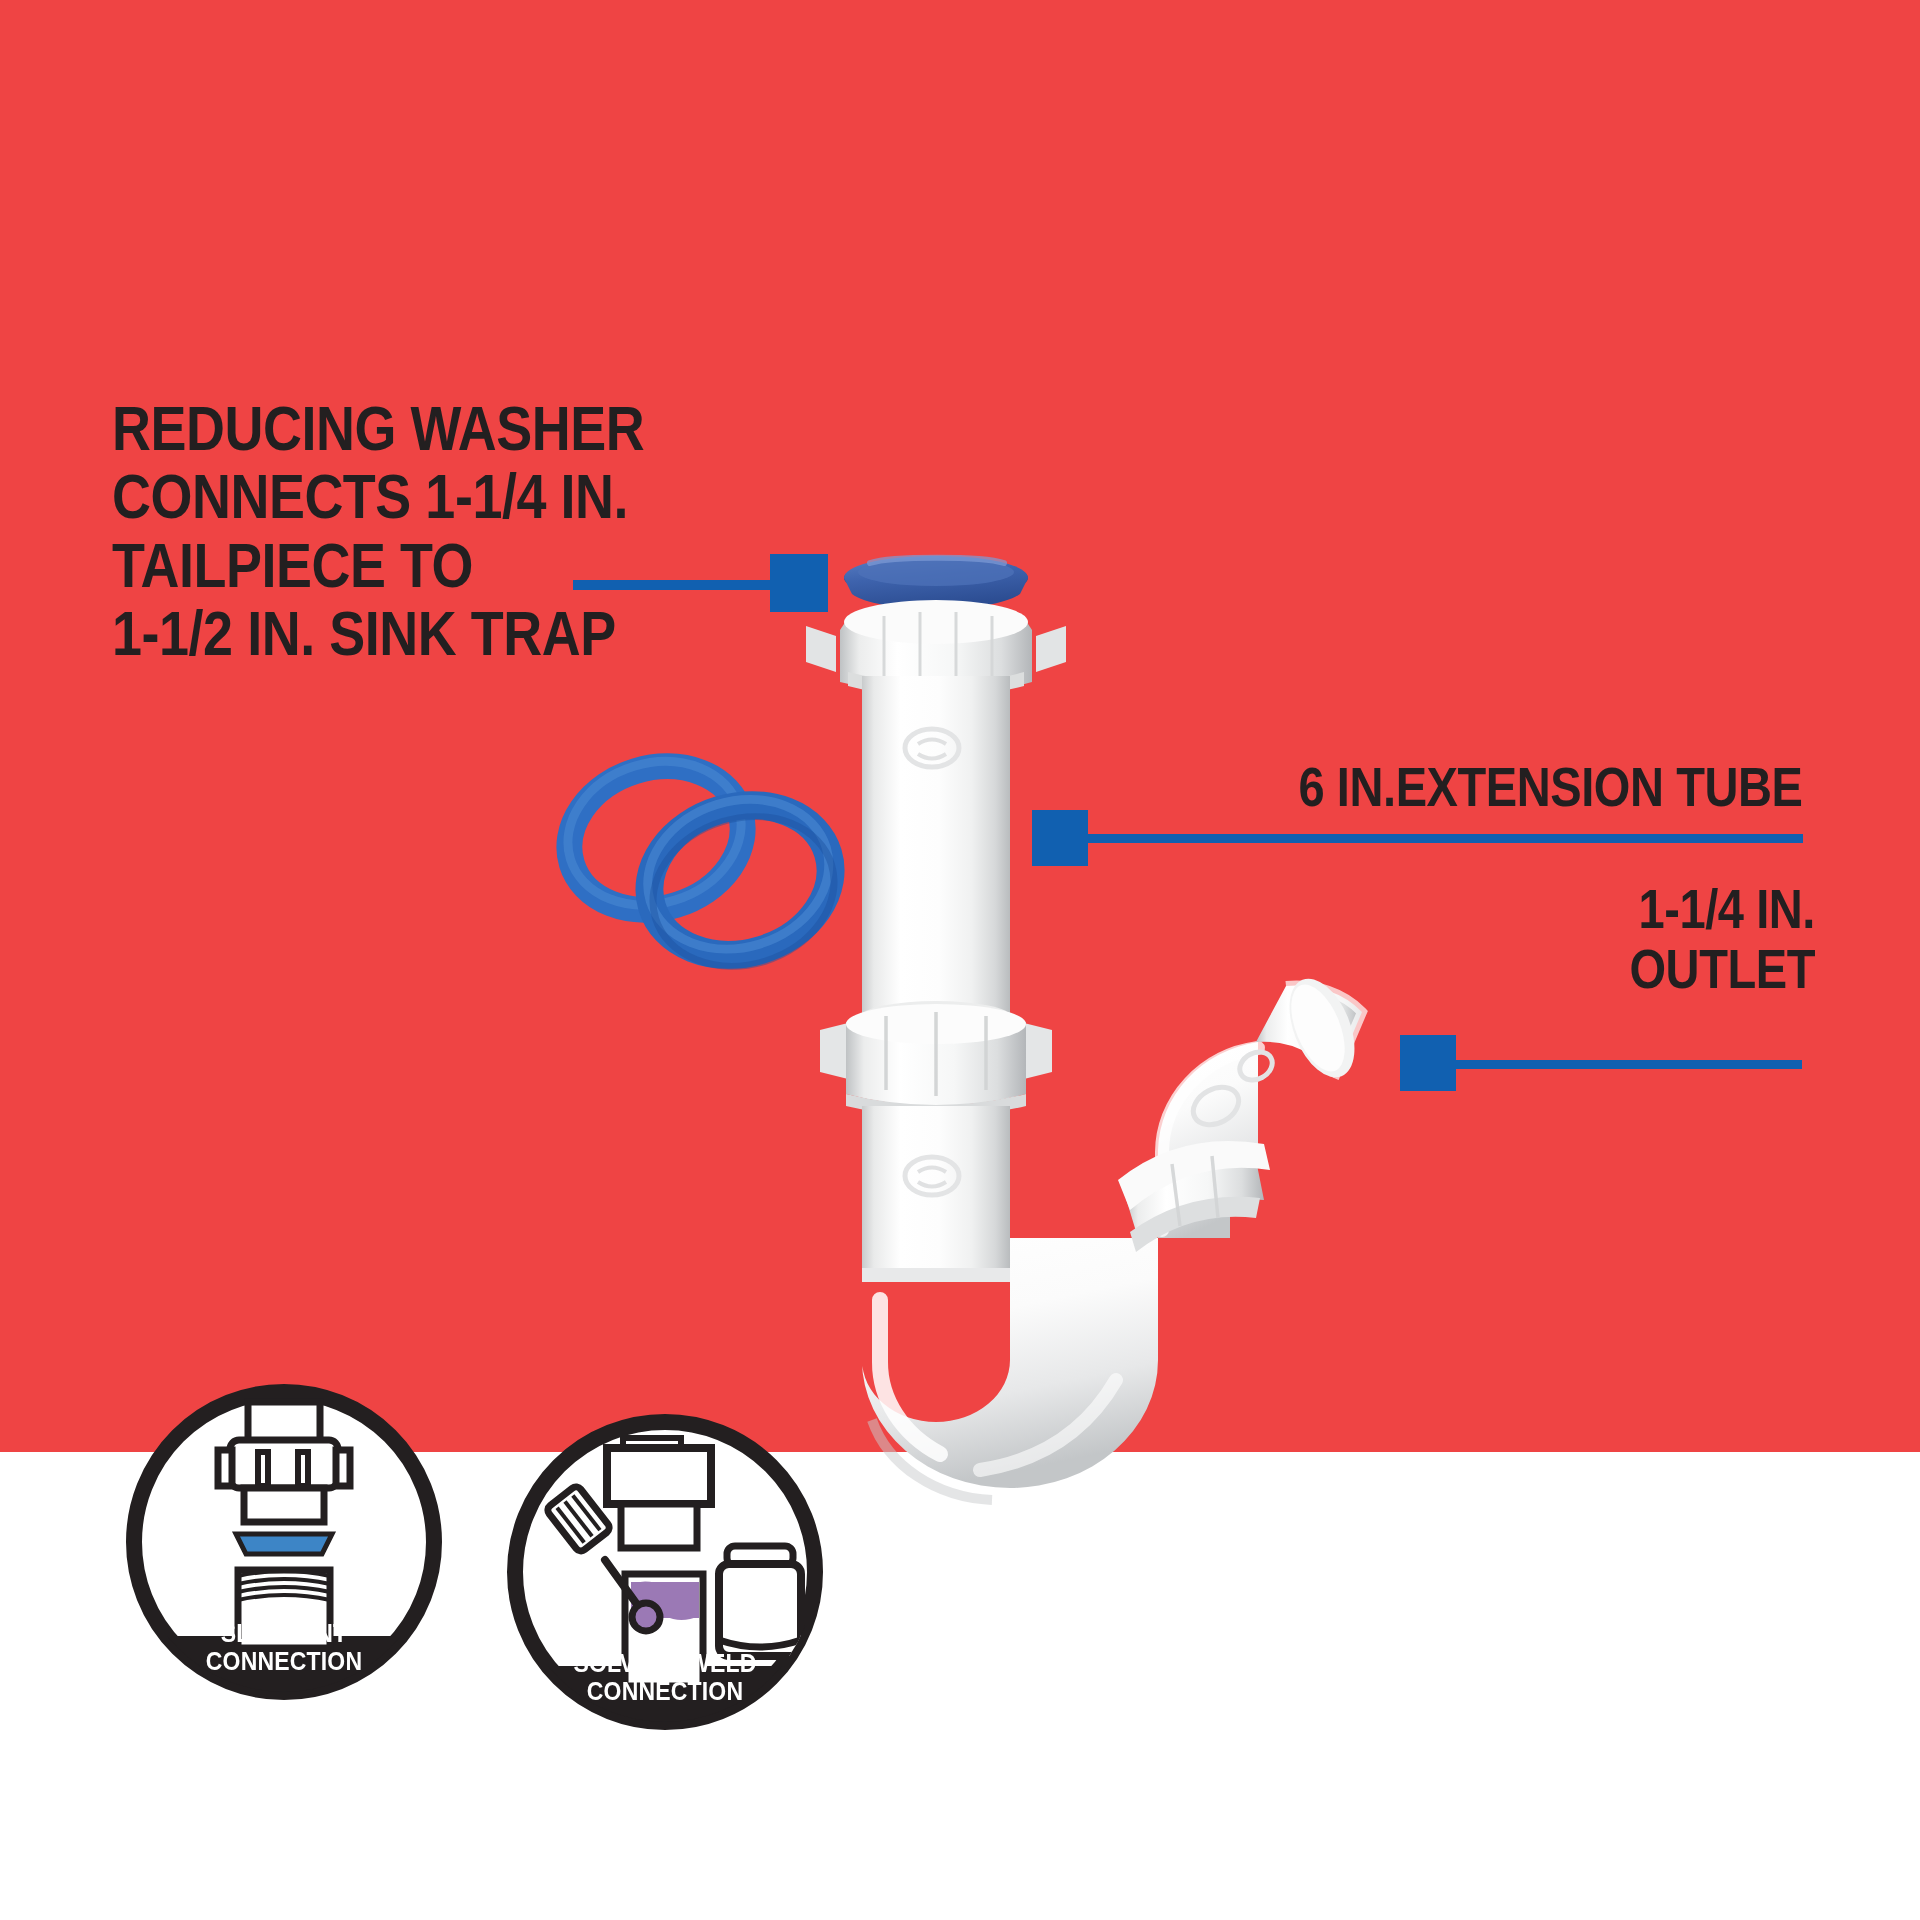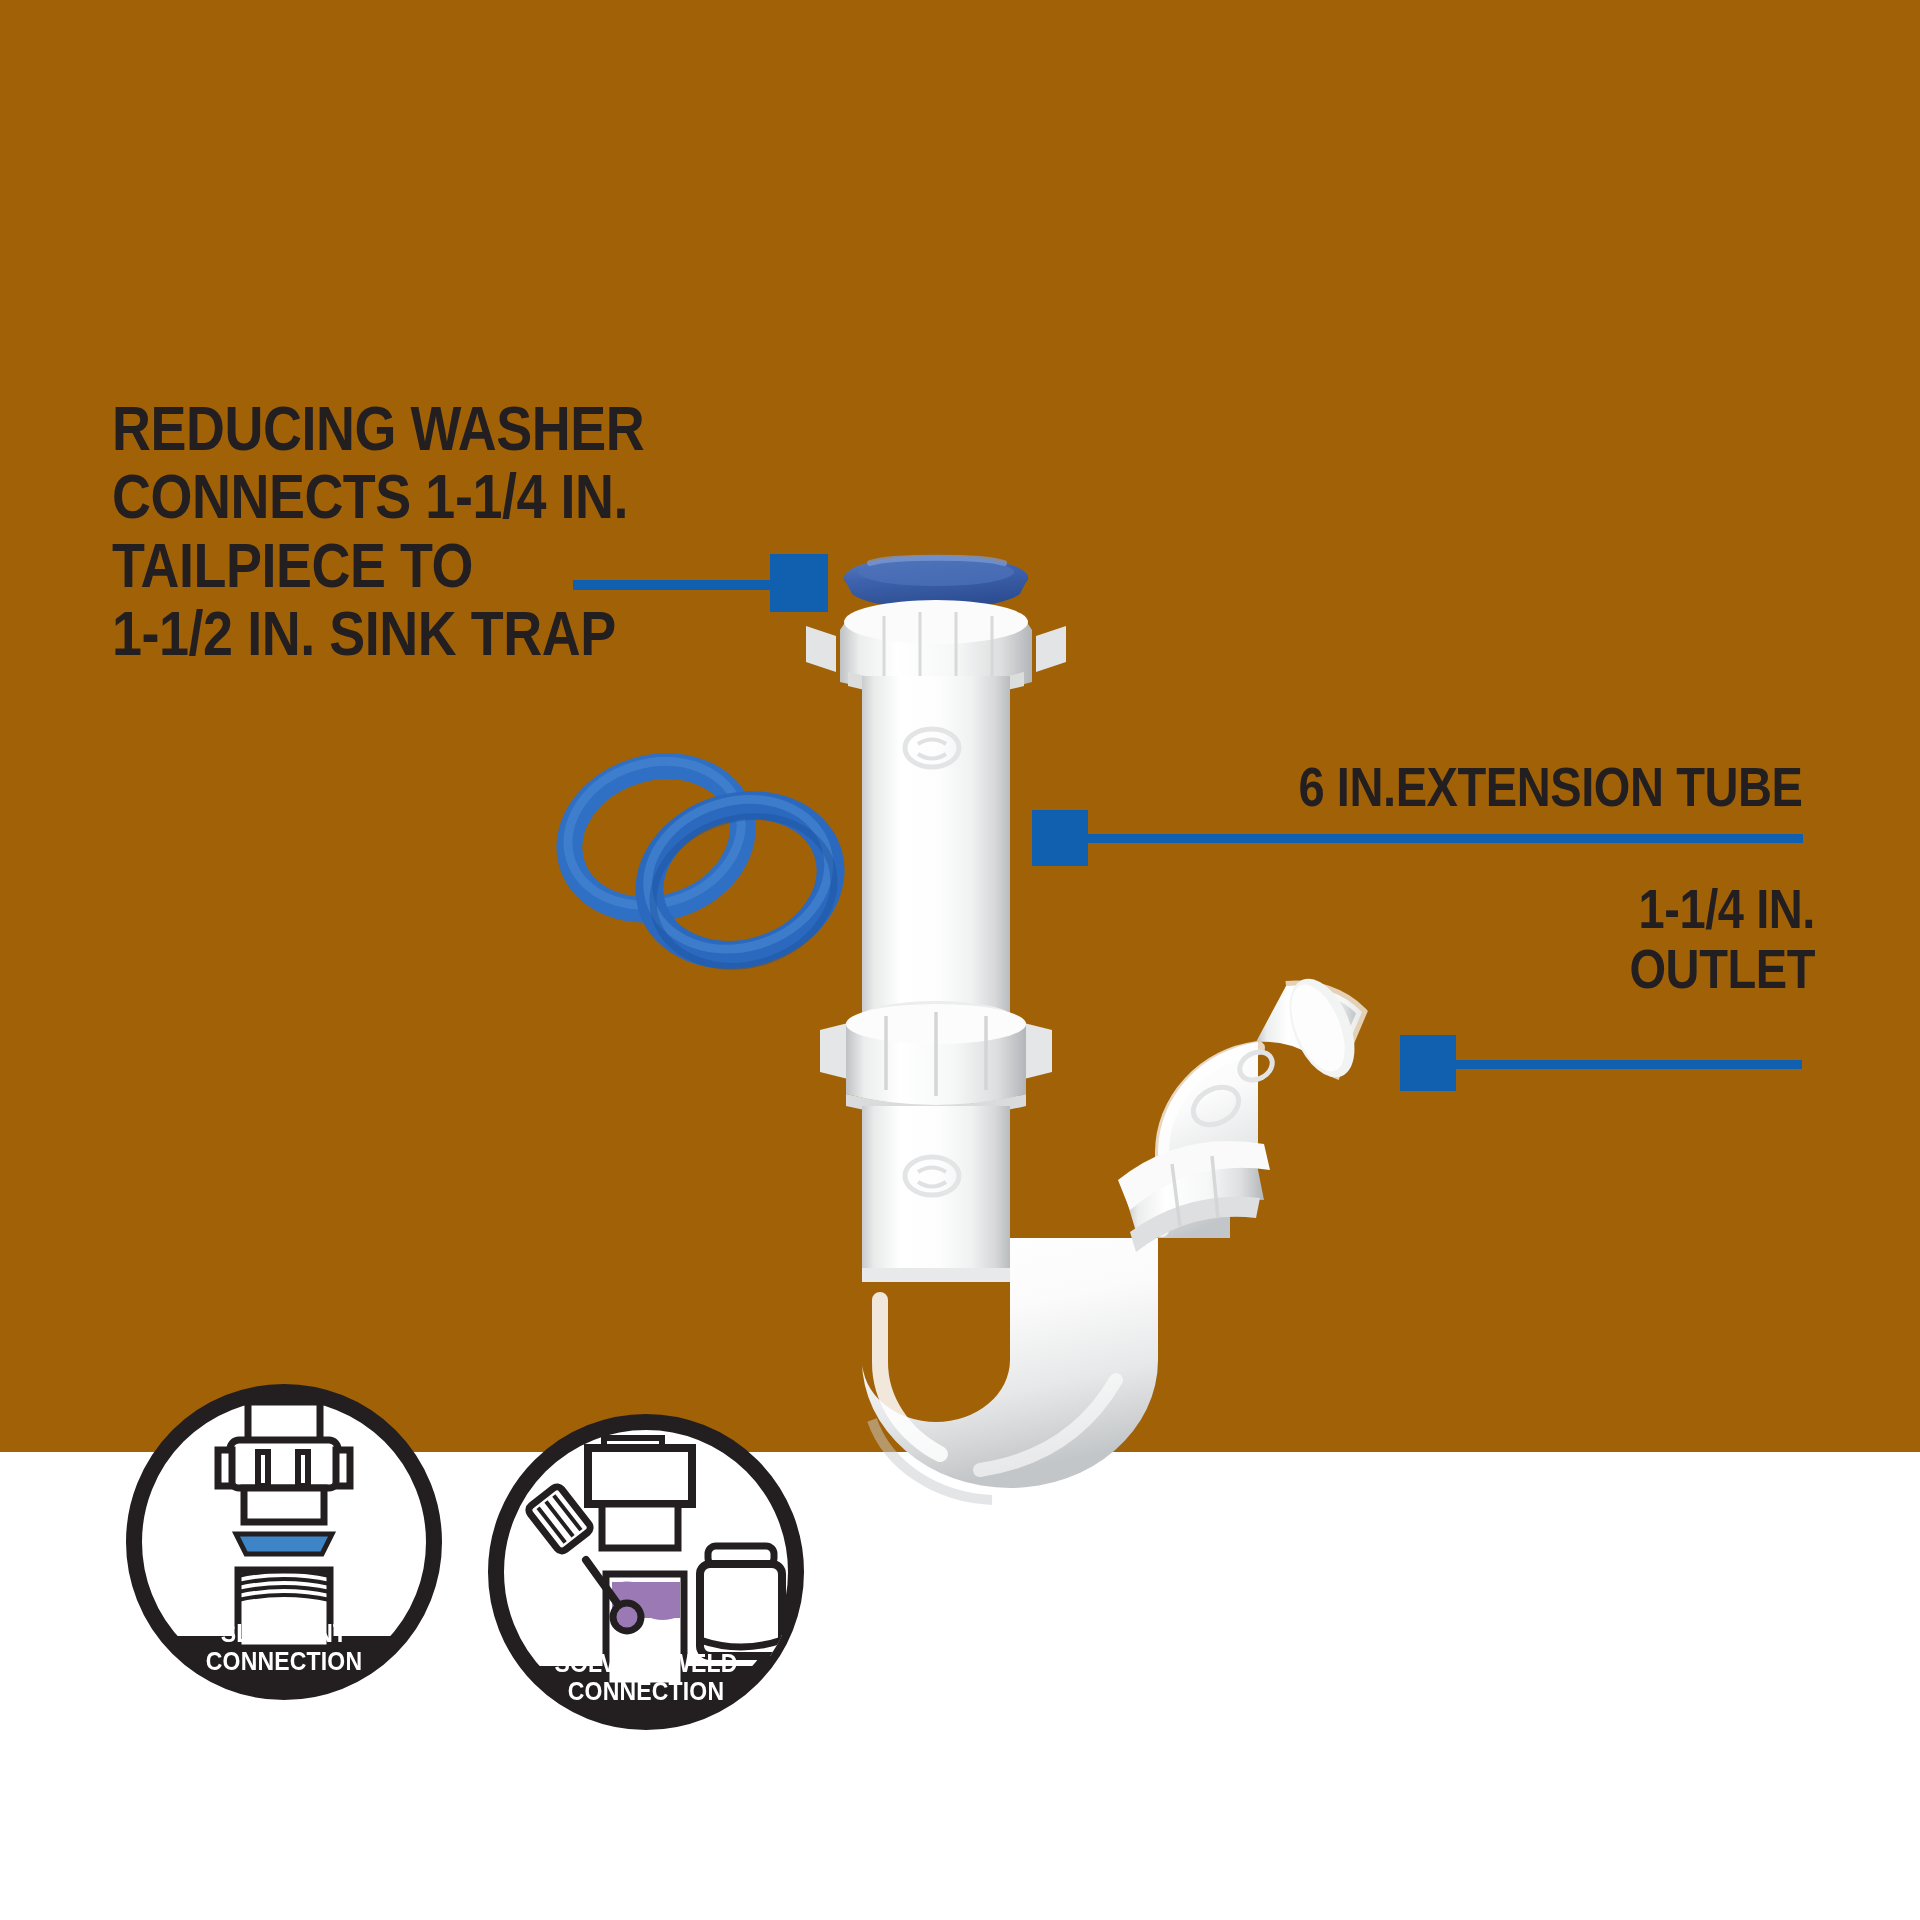--- a/index.html
+++ b/index.html
@@ -13,21 +13,21 @@
     position: relative;
     overflow: hidden;
     font-family: "Liberation Sans", sans-serif;
     -webkit-font-smoothing: antialiased;
   }
   #stage {
     position: absolute;
     inset: 0;
     width: 1920px;
     height: 1452px;
-    background: #a16207;
+    background: #ef4444;
   }
 
   
   .callout-text {
     position: absolute;
     color: #231f20;
     font-family: "Liberation Sans Narrow", "Liberation Sans", sans-serif;
     font-weight: 700;
     font-stretch: condensed;
     letter-spacing: -0.5px;
@@ -310,21 +310,21 @@
           <path d="M112,216 q46,-10 92,0"></path>
         </g>
       </g>
     </svg>
     <div class="badge-label">
       <span>SLIP JOINT</span><br>
       <span>CONNECTION</span>
     </div>
   </div>
 
-  <div class="badge" id="badge-weld" style="left:488px; top:1414px;">
+  <div class="badge" id="badge-weld" style="left:507px; top:1414px;">
     <svg viewBox="0 0 316 316" width="316" height="316">
       <defs>
         <clipPath id="weldCirc">
             <circle cx="158" cy="158" r="150"></circle>
           </clipPath>
       </defs>
       <circle cx="158" cy="158" r="150" fill="#ffffff" stroke="#231f20" stroke-width="16"></circle>
       <g clip-path="url(#weldCirc)">
         <rect x="0" y="252" width="316" height="72" fill="#231f20"></rect>
 

